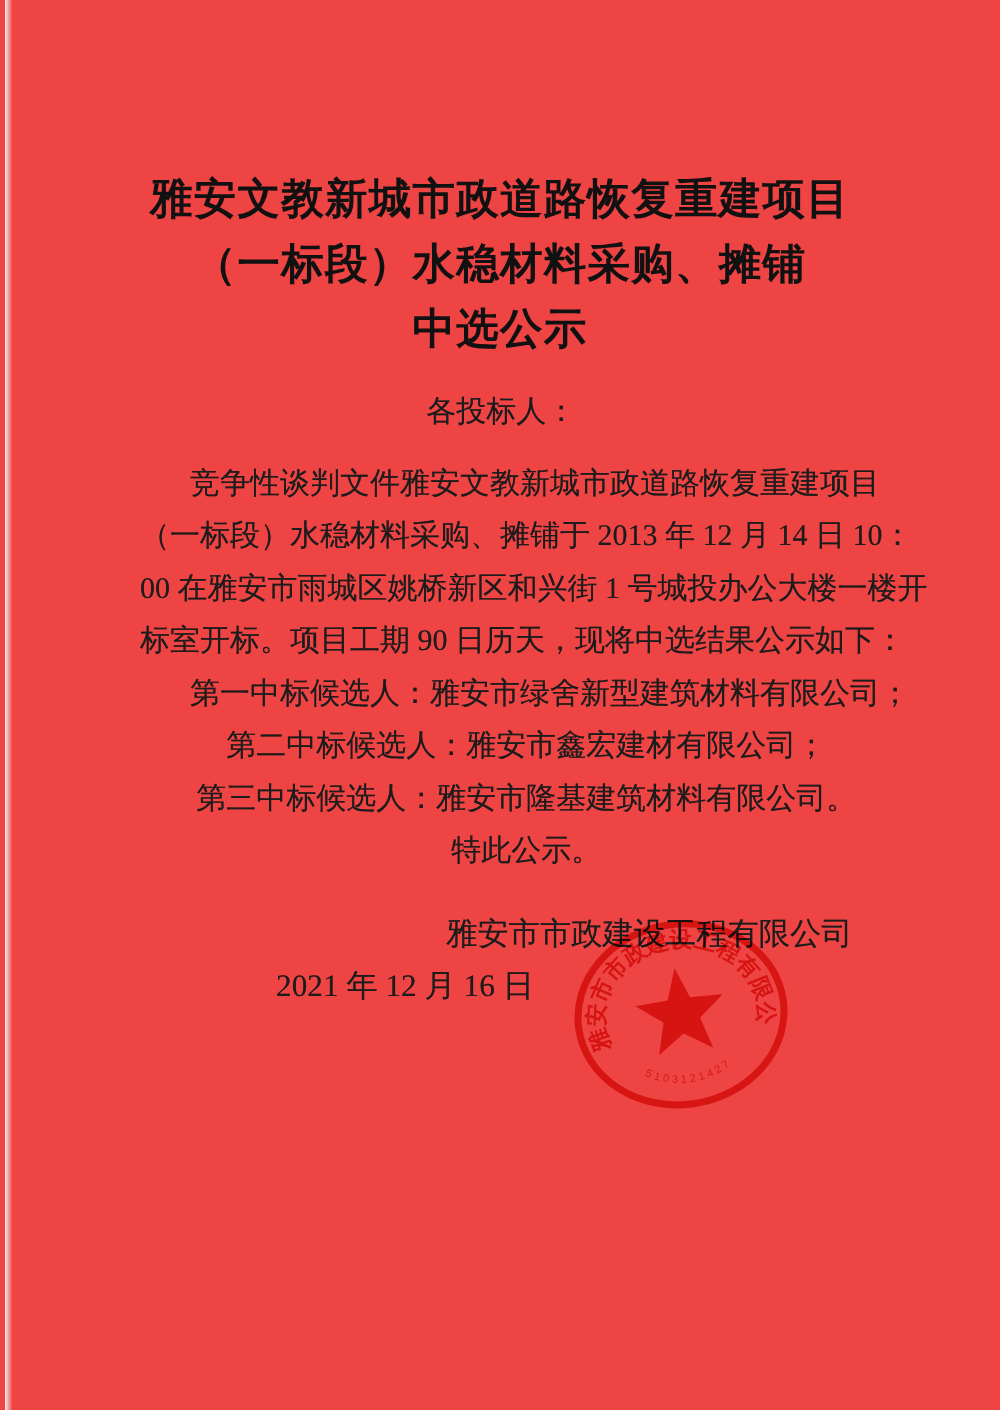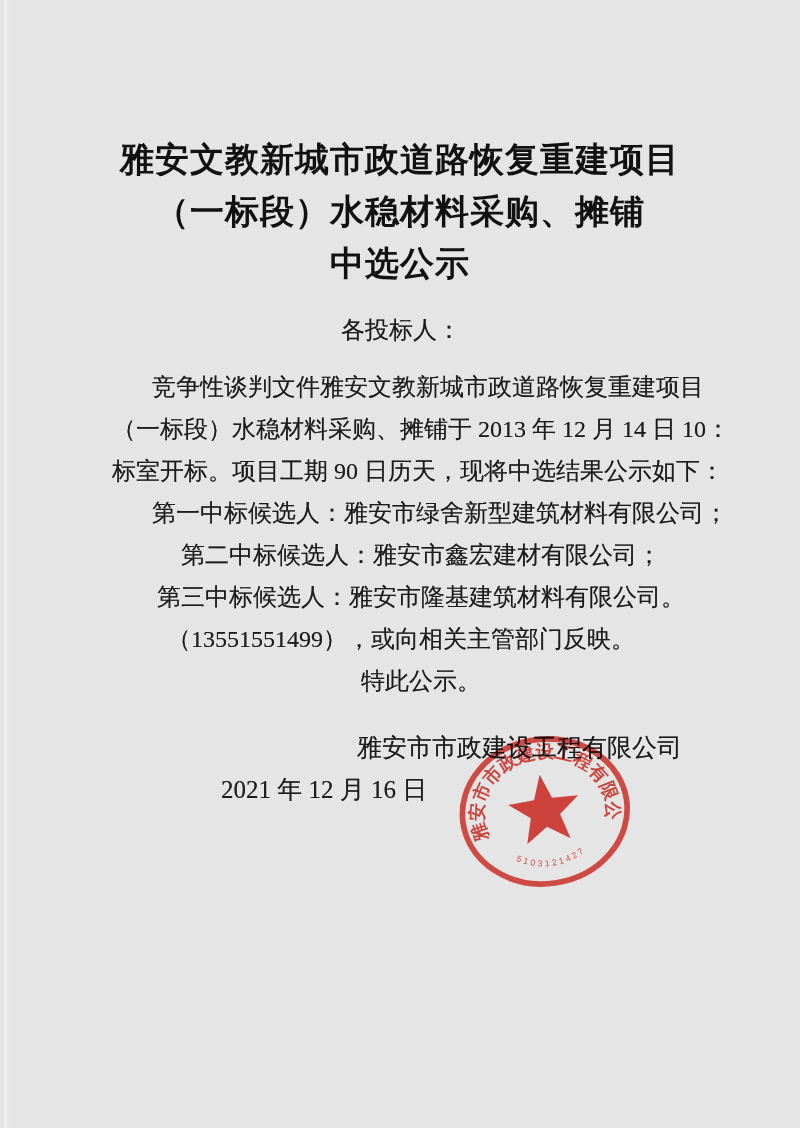--- a/index.html
+++ b/index.html
@@ -4,21 +4,21 @@
 <style>
   * { margin: 0; padding: 0; box-sizing: border-box; }
   html, body { background: #ffffff; }
   body { font-family: "Liberation Serif", "DejaVu Serif", serif; }
 
   .page {
     position: relative;
     width: 800px;
     height: 1128px;
     margin: 0 auto;
-    background: #e5e5e5;
+    background: #ef4444;
     overflow: hidden;
     color: #1c1c1c;
   }
   
   .page::before {
     content: "";
     position: absolute;
     left: 4px; top: 0;
     width: 6px; height: 100%;
     background: linear-gradient(to right, #f2f2f2, rgba(255,255,255,0));
@@ -82,25 +82,25 @@
   <div class="title-block">
     <div>雅安文教新城市政道路恢复重建项目</div>
     <div>（一标段）水稳材料采购、摊铺</div>
     <div>中选公示</div>
   </div>
 
   <div class="content">
     <p class="salutation">各投标人：</p>
     <p class="indent">竞争性谈判文件雅安文教新城市政道路恢复重建项目</p>
     <p>（一标段）水稳材料采购、摊铺于 2013 年 12 月 14 日 10：</p>
+    <p>00 在雅安市雨城区姚桥新区和兴街 1 号城投办公大楼一楼开</p>
     <p>标室开标。项目工期 90 日历天，现将中选结果公示如下：</p>
     <p class="indent">第一中标候选人：雅安市绿舍新型建筑材料有限公司；</p>
     <p class="indent">第二中标候选人：雅安市鑫宏建材有限公司；</p>
     <p class="indent">第三中标候选人：雅安市隆基建筑材料有限公司。</p>
-    <p>（13551551499），或向相关主管部门反映。</p>
     <p class="indent">特此公示。</p>
   </div>
 
   <div class="signature-block">
     <p class="sig-company">雅安市市政建设工程有限公司</p>
     <p class="sig-date">2021 年 12 月 16 日</p>
   </div>
 
   <svg class="seal" viewBox="0 0 180 155" xmlns="http://www.w3.org/2000/svg">
     <defs>

